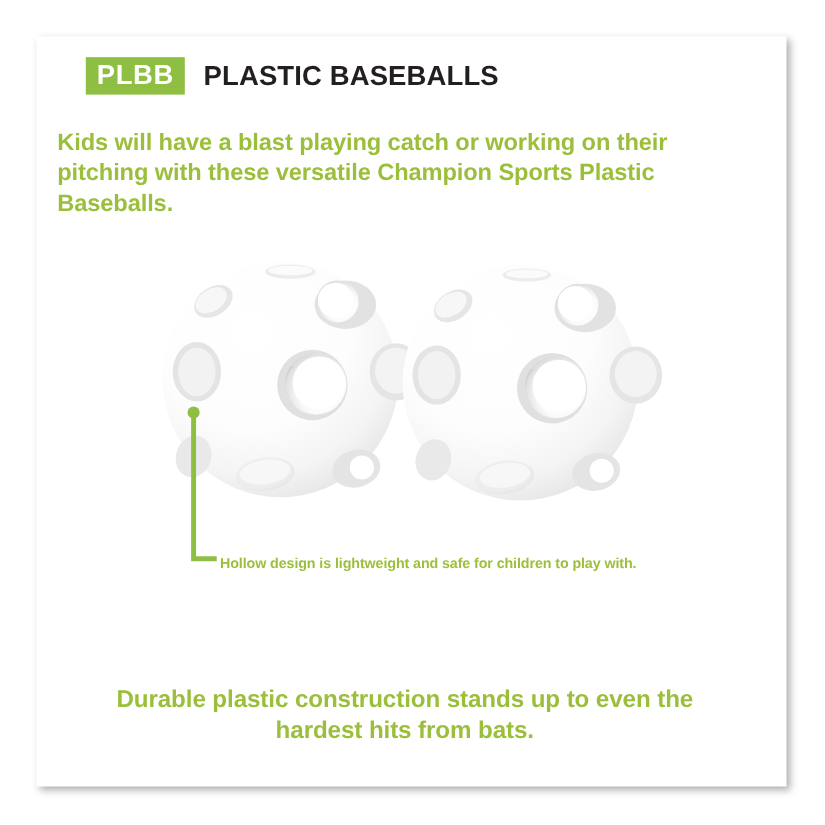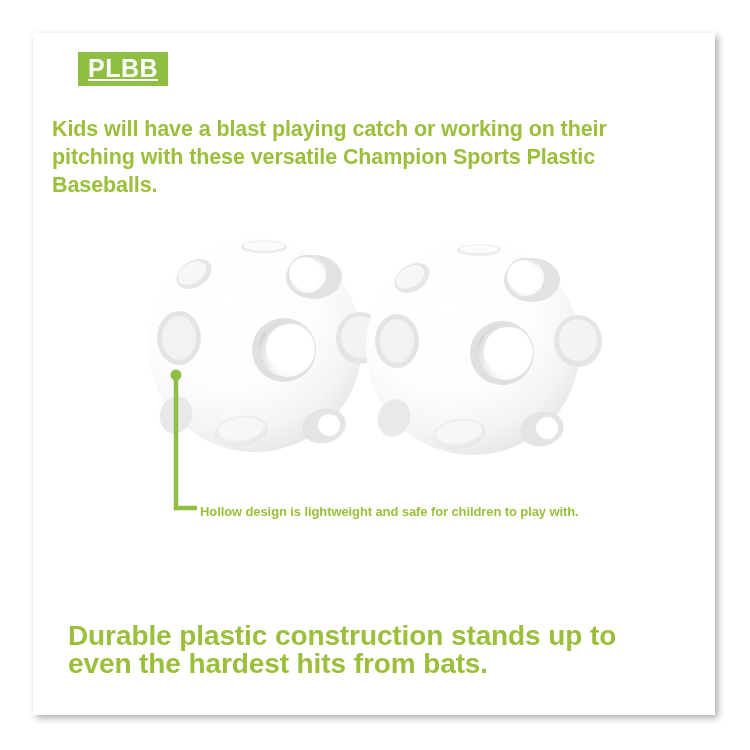--- a/index.html
+++ b/index.html
@@ -45,21 +45,20 @@
   }
   .sku-badge {
     display: inline-block;
     background: #8ebe42;
     color: #ffffff;
     font-weight: bold;
     font-size: 25px;
     letter-spacing: 0.5px;
     padding: 4px 10px 5px 10px;
     line-height: 1;
-    text-decoration: underline;
   }
   .product-title {
     margin-left: 17px;
     color: #231f20;
     font-weight: bold;
     font-size: 25px;
     letter-spacing: 0.1px;
     white-space: nowrap;
   }
 
@@ -76,23 +75,24 @@
     letter-spacing: -0.1px;
   }
 
   .durable-text {
     position: absolute;
     left: 35px;
     top: 589px;
     width: 600px;
     color: #9cbf3b;
     font-weight: bold;
-    font-size: 28px;
+    font-size: 22px;
     line-height: 28px;
     letter-spacing: -0.1px;
+    text-align: center;
   }
 
   
   .callout-text {
     position: absolute;
     left: 167px;
     top: 464px;
     width: 500px;
     color: #9cbf3b;
     font-weight: bold;
@@ -123,20 +123,21 @@
 </style>
 </head>
 <body>
 
 <div id="infographic-root">
 
   <div class="card">
 
     <div class="header-row">
       <span class="sku-badge">PLBB</span>
+      <span class="product-title">PLASTIC BASEBALLS</span>
     </div>
 
     <div class="intro-text">Kids will have a blast playing catch or working on their pitching with these versatile Champion Sports Plastic Baseballs.</div>
 
     <div class="balls-area">
       <svg class="ball-svg" width="682" height="682" viewBox="0 0 682 682">
         <defs>
 
           <radialGradient id="ballGrad" cx="38%" cy="30%" r="78%">
             <stop offset="0%" stop-color="#ffffff"></stop>

